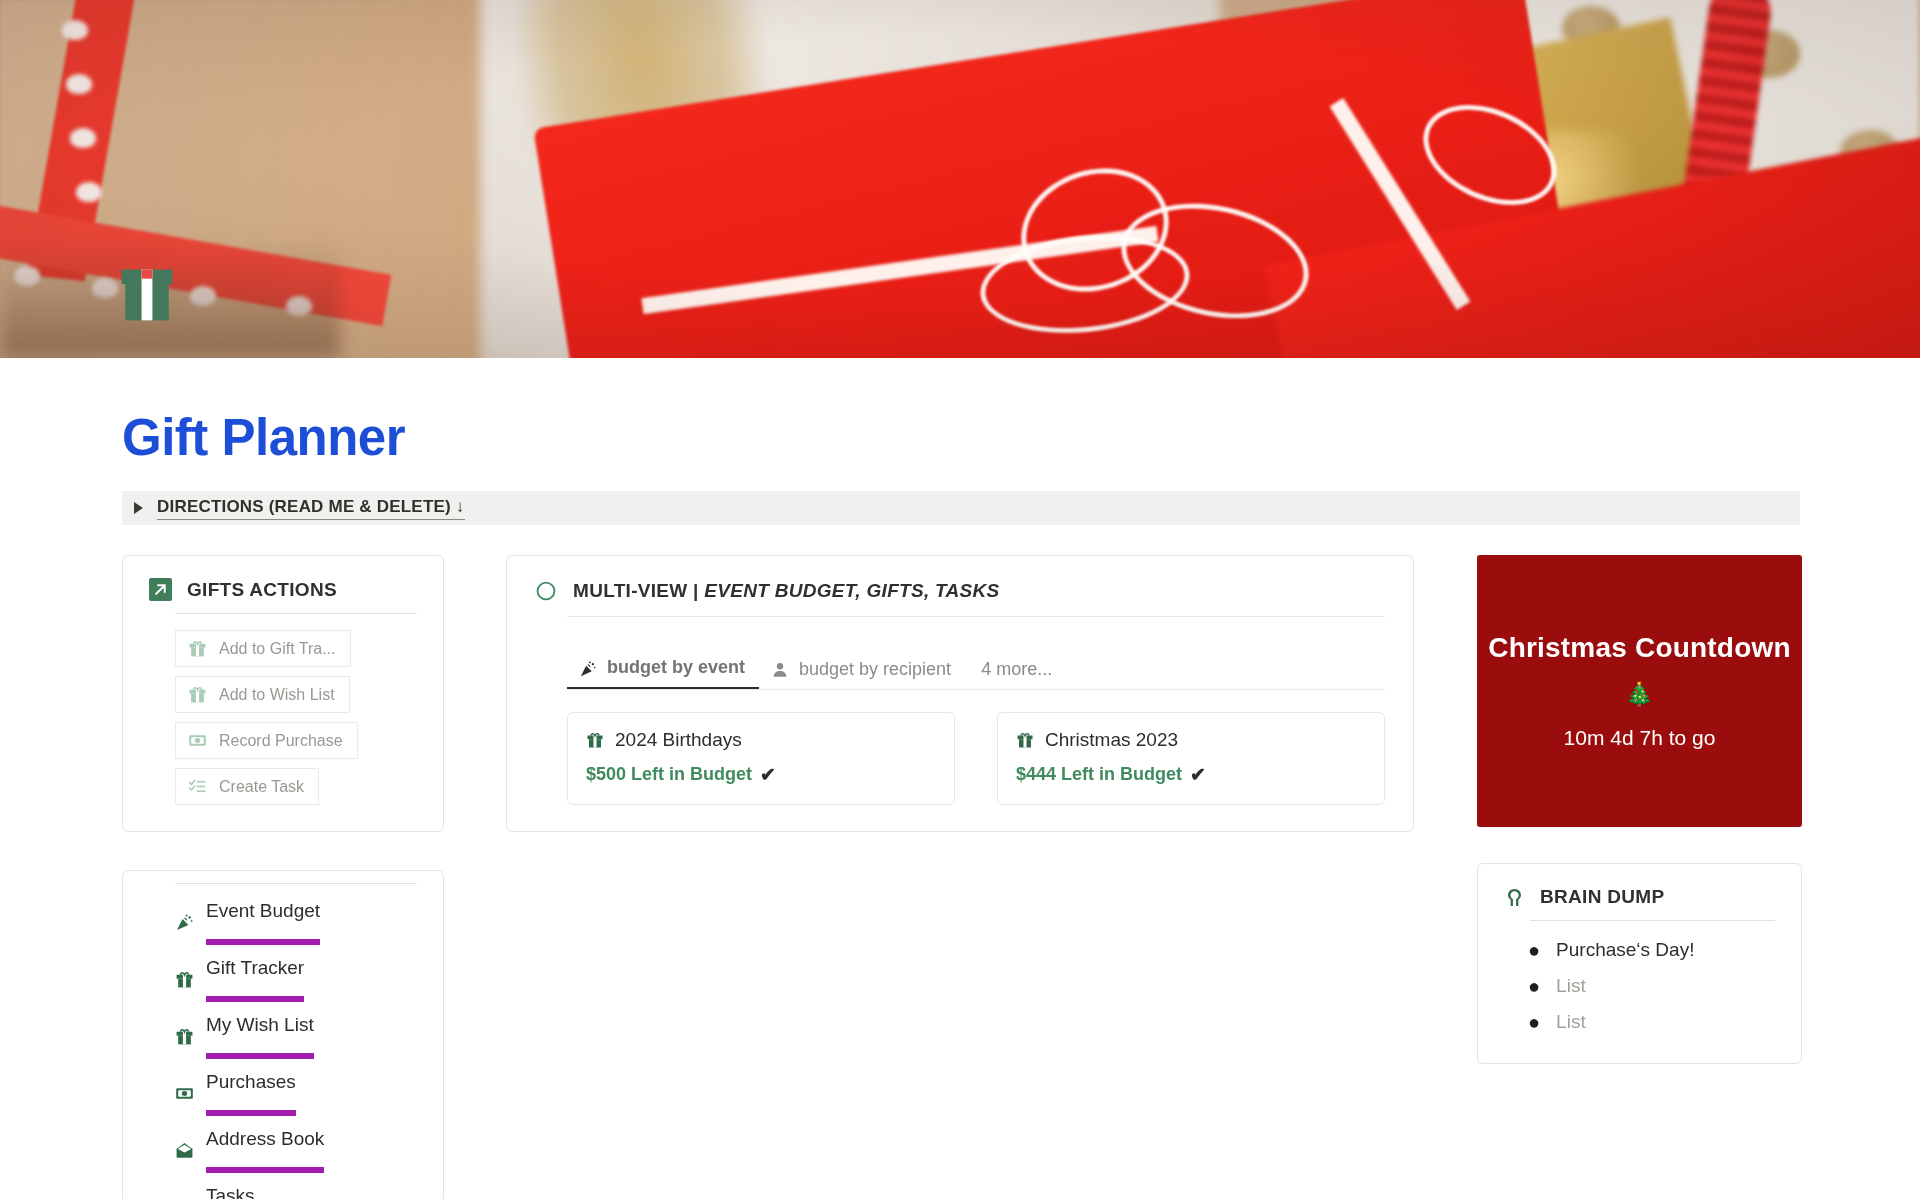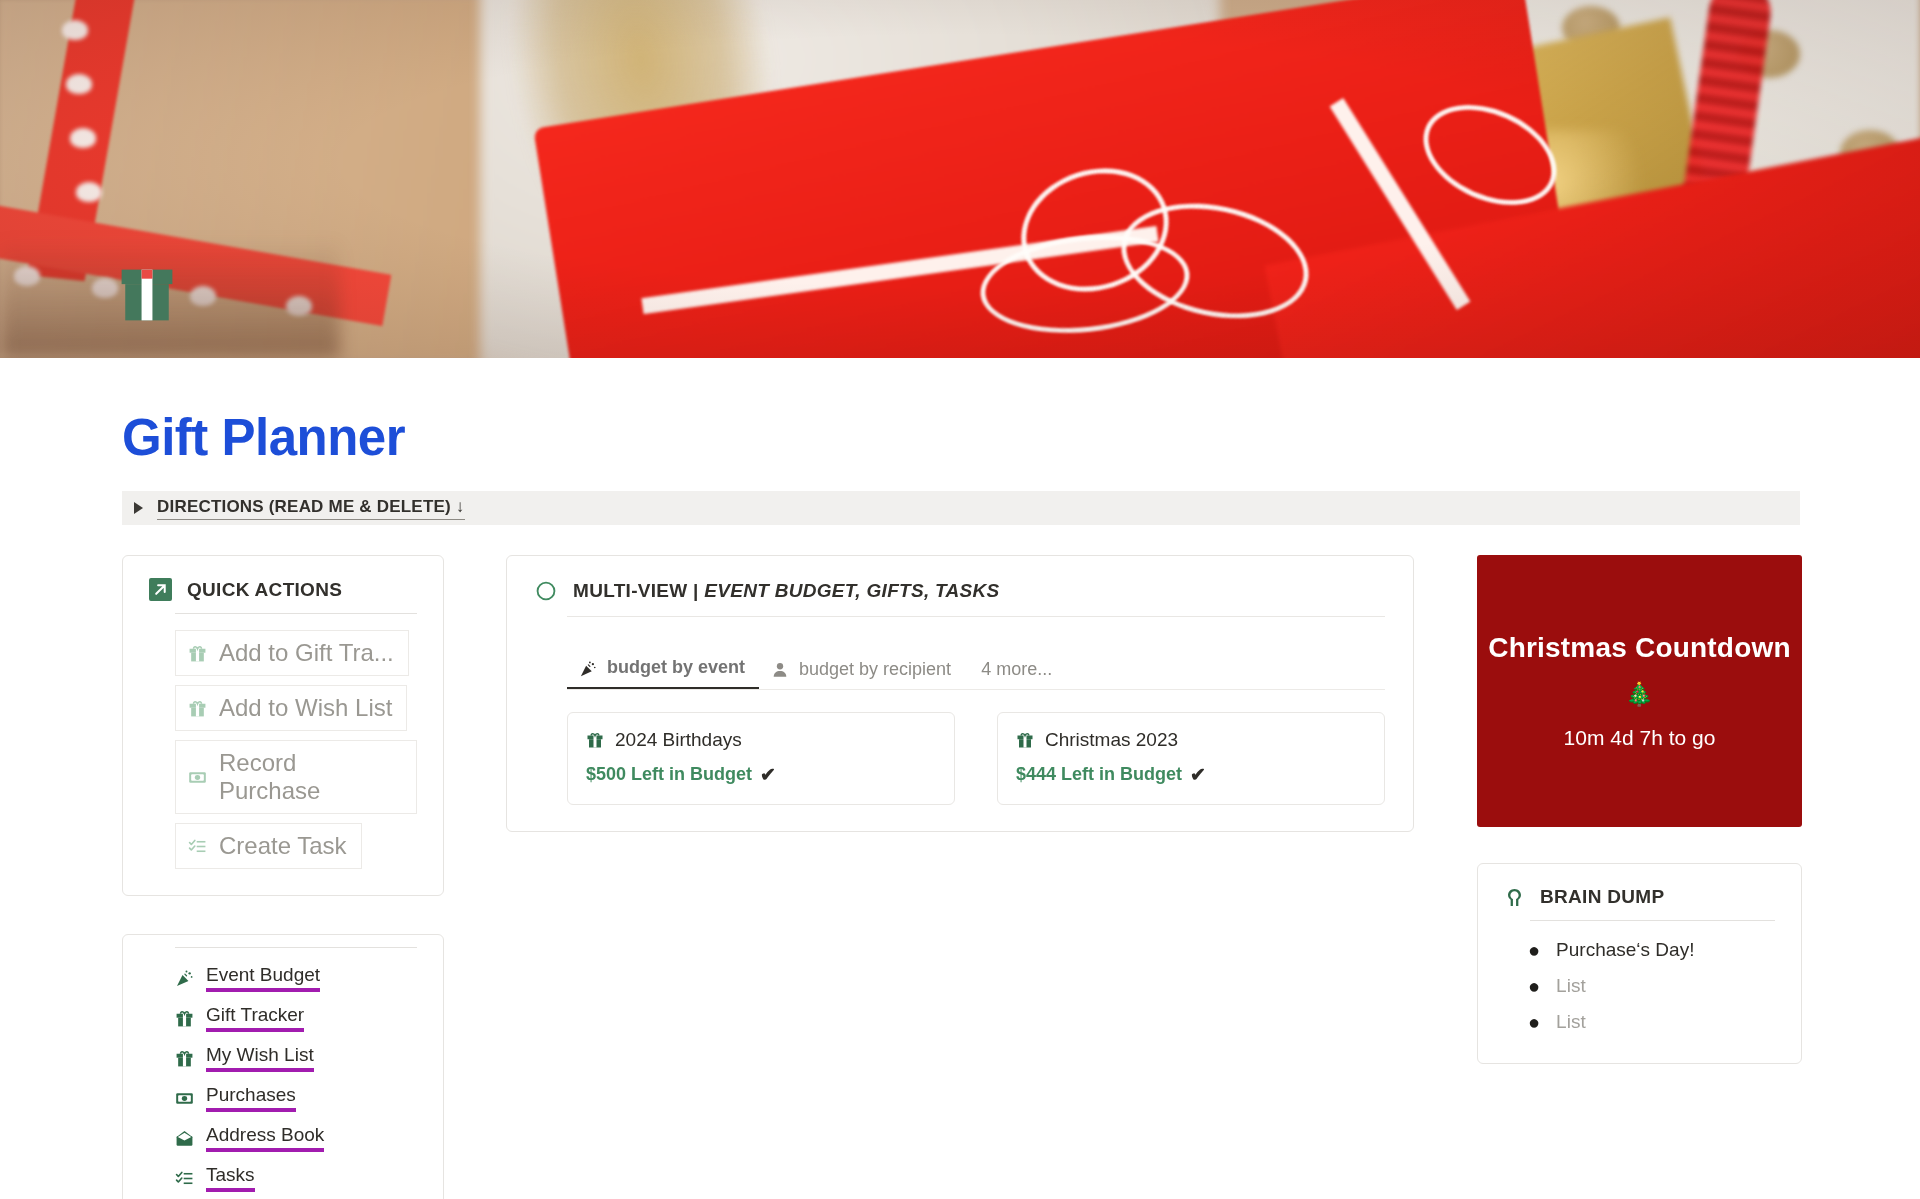--- a/index.html
+++ b/index.html
@@ -207,32 +207,32 @@
     border-top: 1px solid #e3e1de;
   }
 
   
   .qa-card { padding-bottom: 26px; }
   .qa-list { margin: 16px 0 0 0; padding: 0 26px 0 52px; display: flex; flex-direction: column; gap: 9px; }
   .qa-btn {
     display: inline-flex; align-items: center; gap: 12px;
     border: 1px solid #eceae7; border-radius: 0;
     padding: 8px 14px 8px 12px;
-    color: #9a9892; font-size: 24px;
+    color: #9a9892; font-size: 16px;
     background: #fff;
     width: fit-content;
   }
 
   
   .nav-card { margin-top: 38px; padding-bottom: 26px; }
   .nav-list { margin: 16px 0 0 0; padding: 0 26px 0 52px; display: flex; flex-direction: column; gap: 12px; }
   .nav-item { display: flex; align-items: center; gap: 12px; }
   .nav-label {
     font-size: 19px; color: #2f2d29;
-    border-bottom: 4px solid #a21caf; padding-bottom: 2px;
+    border-bottom: 6px solid #a21caf; padding-bottom: 17px;
   }
 
   
   .mv-card { padding: 0 0 26px 0; }
   .mv-head { display: flex; align-items: center; gap: 16px; padding: 24px 28px 0 28px; }
   .mv-title { font-size: 19px; font-weight: bold; letter-spacing: .3px; white-space: nowrap; }
   .mv-title .ital { font-style: italic; }
   .mv-rule { margin: 14px 28px 0 60px; border-top: 1px solid #e9e7e4; }
 
   .tabs { display: flex; align-items: flex-end; gap: 0; margin: 14px 0 0 60px; padding-right: 28px; }
@@ -345,21 +345,21 @@
     <div class="col-left">
 
       <div class="card qa-card">
         <div class="panel-head">
           <span>
             <svg viewBox="0 0 24 24" width="23" height="23">
               <rect x="0" y="0" width="24" height="24" rx="2" fill="#3f7d5b"></rect>
               <path d="M7.5 16.5 L16 8 M9.5 7.6 H16.4 V14.5" stroke="#ffffff" stroke-width="2.1" fill="none" stroke-linecap="round"></path>
             </svg>
           </span>
-          <span class="panel-title">QUICK ACTIONS</span>
+          <span class="panel-title">GIFTS ACTIONS</span>
         </div>
         <div class="panel-rule"></div>
 
         <div class="qa-list">
 
           <div class="qa-btn">
             <span>
               <svg viewBox="0 0 24 24" width="19" height="19">
                 <rect x="2" y="6" width="20" height="5" fill="#a8cdb4"></rect>
                 <rect x="4" y="11" width="16" height="11" fill="#a8cdb4"></rect>

